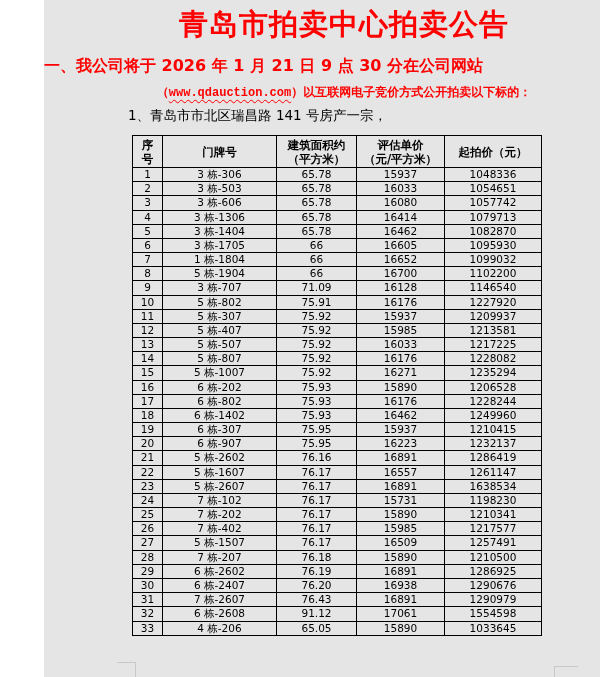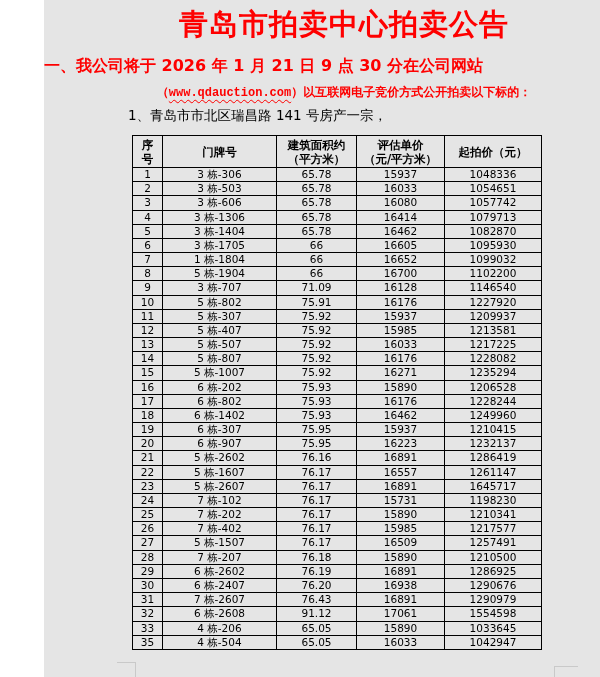--- a/index.html
+++ b/index.html
@@ -314,21 +314,21 @@
           <td>5 栋-1607</td>
           <td>76.17</td>
           <td>16557</td>
           <td>1261147</td>
         </tr>
         <tr>
           <td>23</td>
           <td>5 栋-2607</td>
           <td>76.17</td>
           <td>16891</td>
-          <td>1645717</td>
+          <td>1638534</td>
         </tr>
         <tr>
           <td>24</td>
           <td>7 栋-102</td>
           <td>76.17</td>
           <td>15731</td>
           <td>1198230</td>
         </tr>
         <tr>
           <td>25</td>
@@ -386,27 +386,20 @@
           <td>17061</td>
           <td>1554598</td>
         </tr>
         <tr>
           <td>33</td>
           <td>4 栋-206</td>
           <td>65.05</td>
           <td>15890</td>
           <td>1033645</td>
         </tr>
-        <tr>
-          <td>35</td>
-          <td>4 栋-504</td>
-          <td>65.05</td>
-          <td>16033</td>
-          <td>1042947</td>
-        </tr>
       </tbody>
   </table>
 
   <div class="mark mark-bl-h"></div>
   <div class="mark mark-bl-v"></div>
   <div class="mark mark-br-h"></div>
   <div class="mark mark-br-v"></div>
   <div class="edge-shadow"></div>
 
 </div>

